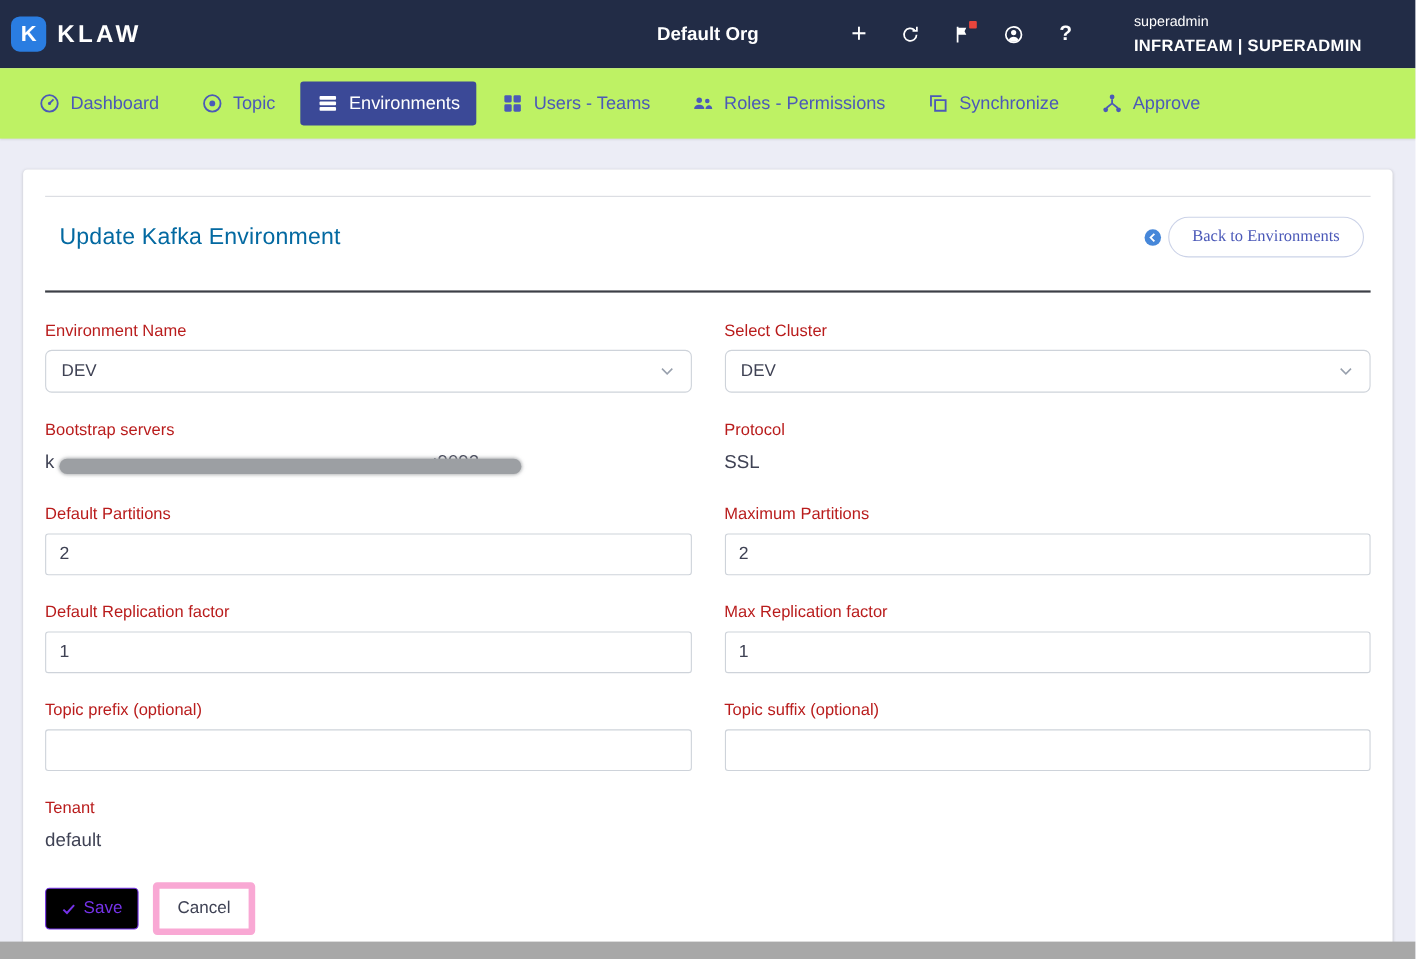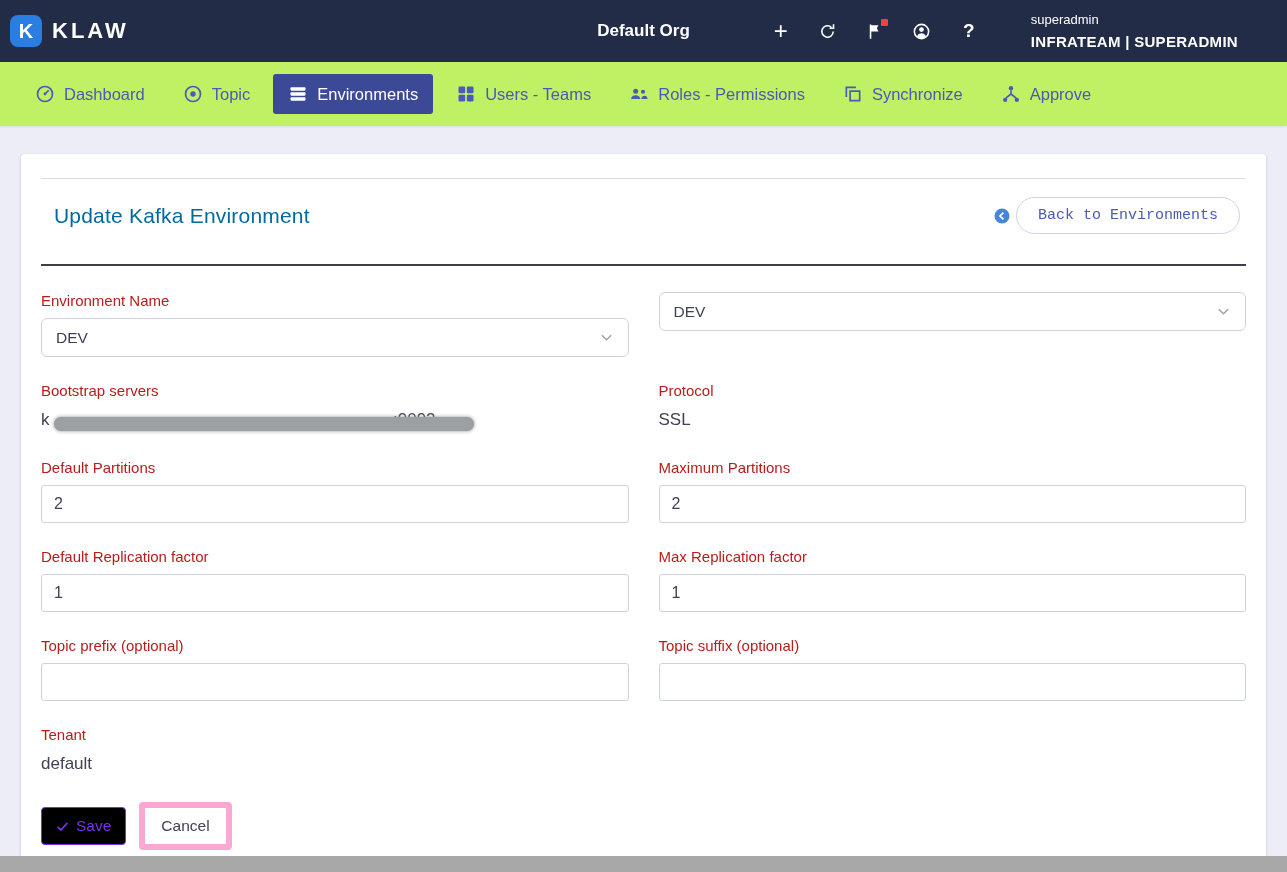--- a/index.html
+++ b/index.html
@@ -99,21 +99,21 @@
   .back-circle { width: 18px; height: 18px; cursor: pointer; }
   .back-circle svg { width: 18px; height: 18px; display: block; }
   .back-pill {
     background: #ffffff;
     border: 1px solid #ccd3e8;
     border-radius: 19px;
     color: #4b59b8;
     font-size: 15px;
     padding: 9px 21px;
     cursor: pointer;
-    font-family: Liberation Mono, monospace;
+    font-family: Liberation Serif, serif;
   }
   .dark-rule { border: none; border-top: 2px solid #3c3f46; margin: 0; }
 
   
   .form-grid {
     margin-top: 26px;
     display: grid;
     grid-template-columns: 1fr 1fr;
     column-gap: 30px;
     row-gap: 25px;
@@ -329,20 +329,21 @@
           <span>DEV</span>
           <span class="chev">
             <svg viewBox="0 0 16 16">
                 <path d="M3 5.5 l5 5 5-5" fill="none" stroke="#98a0ad" stroke-width="1.5"></path>
               </svg>
           </span>
         </div>
       </div>
 
       <div class="field">
+        <label>Select Cluster</label>
         <div class="select">
           <span>DEV</span>
           <span class="chev">
             <svg viewBox="0 0 16 16">
                 <path d="M3 5.5 l5 5 5-5" fill="none" stroke="#98a0ad" stroke-width="1.5"></path>
               </svg>
           </span>
         </div>
       </div>
 

